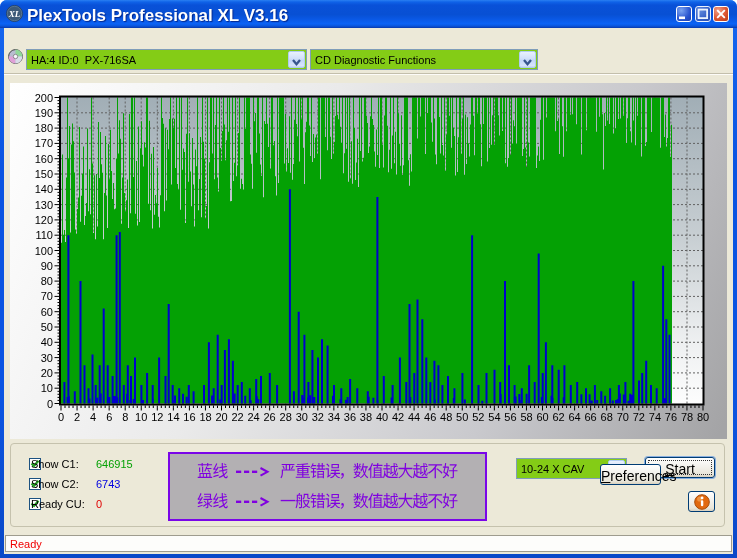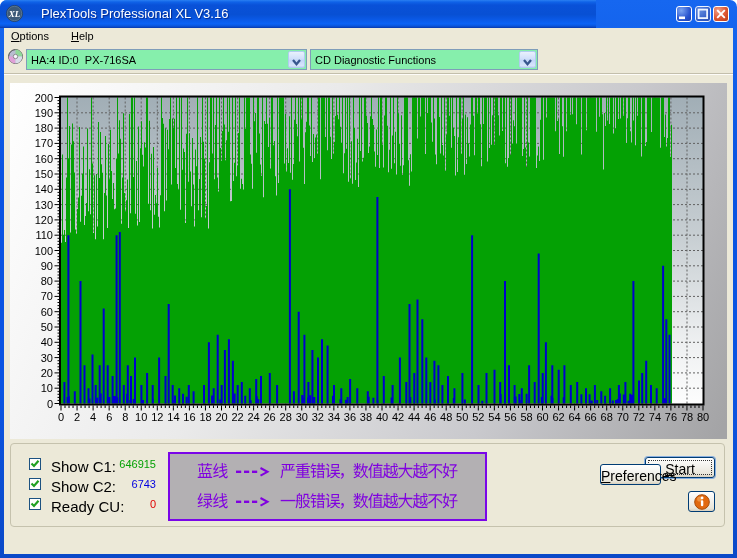--- a/index.html
+++ b/index.html
@@ -1,39 +1,39 @@
 <!DOCTYPE html>
 <html><head><meta charset="utf-8"><style>
 *{margin:0;padding:0;box-sizing:border-box}
 html,body{width:737px;height:558px;background:#fff;overflow:hidden;
   font-family:"Liberation Sans",sans-serif;-webkit-font-smoothing:antialiased}
 .win{position:absolute;inset:0;border-radius:7px 7px 0 0;overflow:hidden;
   background:linear-gradient(180deg,#1667f0 0%,#0b55e2 30%,#0b55e2 70%,#0a49c8 100%)}
-.tb{position:absolute;left:0;top:0;width:596px;height:28px;
+.tb{position:absolute;left:0;top:0;width:737px;height:28px;
   background:linear-gradient(180deg,#2a80f2 0%,#1063e8 7%,#0951d8 18%,#0850d4 52%,#0a5ae8 72%,#0b63f5 85%,#0a55dc 93%,#0838ac 100%)}
-.tb .ttl{position:absolute;left:41px;top:6px;color:#fff;font-size:13px;font-weight:normal;
+.tb .ttl{position:absolute;left:27px;top:6px;color:#fff;font-size:17px;font-weight:bold;
   text-shadow:1px 1px 1px #04278c;letter-spacing:0px;white-space:nowrap}
 .cbtn{position:absolute;top:6px;width:16px;height:16px;border-radius:3px;border:1px solid #fff}
 .bmin{left:676px;background:radial-gradient(circle at 30% 25%,#7ba4f0,#2a55cf 60%,#1c3fae)}
 .bmax{left:695px;background:radial-gradient(circle at 30% 25%,#6b90dd,#3a60c4 60%,#2c4ba8);opacity:.92}
 .bcls{left:713px;background:radial-gradient(circle at 30% 25%,#f0a088,#dd5633 55%,#b83a13)}
 .client{position:absolute;left:4px;top:28px;width:729px;height:526px;background:#ece9d8}
 .menu{position:absolute;left:0;top:0;width:729px;height:17px;font-size:11px;color:#000}
 .menu span{position:absolute;top:2px}
 .mline{position:absolute;left:0;top:45px;width:729px;height:2px;
   border-top:1px solid #c3bfac;border-bottom:1px solid #fdfcf8}
-.combo{position:absolute;height:21px;border:1px solid #7f9db9;background:#86efac;font-size:11px}
+.combo{position:absolute;height:21px;border:1px solid #7f9db9;background:#84cc16;font-size:11px}
 .combo .tx{position:absolute;left:4px;top:4px;white-space:nowrap}
 .combo .ar{position:absolute;right:1px;top:1px;bottom:1px;width:17px;
   background:linear-gradient(180deg,#e9f1fd 0%,#d0dffa 45%,#c3d6f8 55%,#d6e4fb 90%,#c8d4ee 100%);
   border:1px solid #b0ccf0;border-radius:2px}
 .gbox{position:absolute;left:6px;top:415px;width:715px;height:84px;border:1px solid #c5c2ad;border-radius:4px}
 .cbx{position:absolute;left:25px;width:12px;height:12px;background:#fff;border:1px solid #1d5281}
-.cblab{position:absolute;left:47px;font-size:15px;color:#000}
-.val{position:absolute;font-size:11px;text-align:right;width:60px}
+.cblab{position:absolute;left:27px;font-size:11px;color:#000}
+.val{position:absolute;font-size:11px;text-align:left;width:60px}
 .pbox{position:absolute;left:164px;top:424px;width:319px;height:69px;border:2px solid #7a05e8;background:#b3b0b3}
 .xpbtn{position:absolute;height:21px;border:1px solid #003c74;border-radius:3px;
   background:linear-gradient(180deg,#ffffff 0%,#f4f3ee 40%,#e9e6da 85%,#d8d0be 100%);
   font-size:14px;color:#000;text-align:center}
 .sbar{position:absolute;left:1px;top:507px;width:727px;height:17px;background:#fdfdfb;
   border:1px solid #9e9c8e;font-size:11px;color:#f00000}
 </style></head>
 <body>
 <div class="win">
 <div class="tb">
@@ -47,24 +47,20 @@
           <rect x="2" y="9.5" width="6" height="2.6" fill="#fff"></rect>
         </svg></div>
 <div class="cbtn bmax"><svg width="14" height="14" viewBox="0 0 14 14">
           <rect x="2.6" y="2.6" width="8.5" height="8.5" fill="none" stroke="#fff" stroke-width="1.8"></rect>
         </svg></div>
 <div class="cbtn bcls"><svg width="14" height="14" viewBox="0 0 14 14">
           <path d="M3.2,3.2L10.8,10.8M10.8,3.2L3.2,10.8" stroke="#fff" stroke-width="1.9"></path>
         </svg></div>
 </div>
 <div class="client">
-<div class="menu">
-        <span style="left:7px"><u>O</u>ptions</span>
-        <span style="left:67px"><u>H</u>elp</span>
-      </div>
 <div class="mline"></div>
 <svg width="15" height="15" viewBox="0 0 15 15" style="position:absolute;left:4px;top:21px">
 <circle cx="7.5" cy="7.5" r="6.9" fill="#b8bcd0" stroke="#444" stroke-width="1"></circle>
 <path d="M7.5,0.6A6.9,6.9 0 0 1 14.4,7.5L9.9,7.5A2.4,2.4 0 0 0 7.5,5.1Z" fill="#8fd898"></path>
 <path d="M0.6,7.5A6.9,6.9 0 0 0 7.5,14.4L7.5,9.9A2.4,2.4 0 0 1 5.1,7.5Z" fill="#e0a0d8"></path>
 <path d="M14.4,7.5A6.9,6.9 0 0 1 7.5,14.4L7.5,9.9A2.4,2.4 0 0 0 9.9,7.5Z" fill="#d8dce8"></path>
 <circle cx="7.5" cy="7.5" r="2.2" fill="#f8f8fc" stroke="#777" stroke-width="0.8"></circle>
 </svg>
 <div class="combo" style="left:22px;top:21px;width:281px">
         <span class="tx">HA:4 ID:0&nbsp; PX-716SA</span>
@@ -220,28 +216,37 @@
           <path transform="translate(168.60000000000002,53) scale(0.0159,-0.01654)" d="M157 -107C262 -70 330 12 330 120C330 190 300 235 245 235C204 235 169 210 169 163C169 116 203 92 244 92L261 94C256 25 212 -22 135 -54Z"></path>
           <path transform="translate(182.8,53) scale(0.0159,-0.01654)" d="M443 821C425 782 393 723 368 688L417 664C443 697 477 747 506 793ZM88 793C114 751 141 696 150 661L207 686C198 722 171 776 143 815ZM410 260C387 208 355 164 317 126C279 145 240 164 203 180C217 204 233 231 247 260ZM110 153C159 134 214 109 264 83C200 37 123 5 41 -14C54 -28 70 -54 77 -72C169 -47 254 -8 326 50C359 30 389 11 412 -6L460 43C437 59 408 77 375 95C428 152 470 222 495 309L454 326L442 323H278L300 375L233 387C226 367 216 345 206 323H70V260H175C154 220 131 183 110 153ZM257 841V654H50V592H234C186 527 109 465 39 435C54 421 71 395 80 378C141 411 207 467 257 526V404H327V540C375 505 436 458 461 435L503 489C479 506 391 562 342 592H531V654H327V841ZM629 832C604 656 559 488 481 383C497 373 526 349 538 337C564 374 586 418 606 467C628 369 657 278 694 199C638 104 560 31 451 -22C465 -37 486 -67 493 -83C595 -28 672 41 731 129C781 44 843 -24 921 -71C933 -52 955 -26 972 -12C888 33 822 106 771 198C824 301 858 426 880 576H948V646H663C677 702 689 761 698 821ZM809 576C793 461 769 361 733 276C695 366 667 468 648 576Z"></path>
           <path transform="translate(197.70000000000002,53) scale(0.0159,-0.01654)" d="M599 840C596 810 591 774 586 738H329V671H574C568 637 562 605 555 578H382V14H286V-51H958V14H869V578H623C631 605 639 637 646 671H928V738H661L679 835ZM450 14V97H799V14ZM450 379H799V293H450ZM450 435V519H799V435ZM450 239H799V152H450ZM264 839C211 687 124 538 32 440C45 422 66 383 74 366C103 398 132 435 159 475V-80H229V589C269 661 304 739 333 817Z"></path>
           <path transform="translate(212.60000000000002,53) scale(0.0159,-0.01654)" d="M789 803C822 765 865 712 886 679L940 712C918 743 875 793 841 830ZM101 388C104 255 96 87 26 -33C42 -40 66 -62 77 -77C114 -16 136 55 148 128C225 -19 351 -54 570 -54H939C944 -32 958 3 970 20C910 18 616 18 570 18C465 18 383 27 319 55V250H460V317H319V455H475V522H304V650H455V716H304V840H235V716H81V650H235V522H44V455H251V100C213 135 184 185 162 254C164 299 165 342 164 384ZM488 141C503 158 528 175 700 275C693 287 685 315 682 333L569 271V602H699C707 468 722 349 744 258C693 189 632 133 563 96C578 83 598 59 609 42C667 78 721 125 767 182C794 111 829 69 874 69C932 69 953 111 963 247C947 253 925 267 910 282C907 181 899 136 882 136C857 136 834 176 814 247C867 327 910 421 939 523L880 538C859 466 831 398 795 335C782 409 772 499 765 602H960V666H762C760 721 759 780 759 840H690C691 780 693 722 695 666H501V278C501 238 473 217 456 208C468 192 483 160 488 141Z"></path>
           <path transform="translate(227.50000000000003,53) scale(0.0159,-0.01654)" d="M461 839C460 760 461 659 446 553H62V476H433C393 286 293 92 43 -16C64 -32 88 -59 100 -78C344 34 452 226 501 419C579 191 708 14 902 -78C915 -56 939 -25 958 -8C764 73 633 255 563 476H942V553H526C540 658 541 758 542 839Z"></path>
           <path transform="translate(242.40000000000003,53) scale(0.0159,-0.01654)" d="M789 803C822 765 865 712 886 679L940 712C918 743 875 793 841 830ZM101 388C104 255 96 87 26 -33C42 -40 66 -62 77 -77C114 -16 136 55 148 128C225 -19 351 -54 570 -54H939C944 -32 958 3 970 20C910 18 616 18 570 18C465 18 383 27 319 55V250H460V317H319V455H475V522H304V650H455V716H304V840H235V716H81V650H235V522H44V455H251V100C213 135 184 185 162 254C164 299 165 342 164 384ZM488 141C503 158 528 175 700 275C693 287 685 315 682 333L569 271V602H699C707 468 722 349 744 258C693 189 632 133 563 96C578 83 598 59 609 42C667 78 721 125 767 182C794 111 829 69 874 69C932 69 953 111 963 247C947 253 925 267 910 282C907 181 899 136 882 136C857 136 834 176 814 247C867 327 910 421 939 523L880 538C859 466 831 398 795 335C782 409 772 499 765 602H960V666H762C760 721 759 780 759 840H690C691 780 693 722 695 666H501V278C501 238 473 217 456 208C468 192 483 160 488 141Z"></path>
           <path transform="translate(257.3,53) scale(0.0159,-0.01654)" d="M559 478C678 398 828 280 899 203L960 261C885 338 733 450 615 526ZM69 770V693H514C415 522 243 353 44 255C60 238 83 208 95 189C234 262 358 365 459 481V-78H540V584C566 619 589 656 610 693H931V770Z"></path>
           <path transform="translate(272.2,53) scale(0.0159,-0.01654)" d="M64 292C117 257 174 214 226 171C173 83 105 20 26 -19C42 -33 64 -61 73 -79C157 -32 227 32 283 121C325 82 362 43 386 10L437 73C410 108 369 149 321 190C375 302 410 445 426 626L380 638L367 635H221C235 704 247 773 255 835L181 840C174 777 162 706 149 635H41V565H135C113 462 88 364 64 292ZM348 565C333 436 303 327 262 238C224 267 185 295 147 321C167 392 188 478 207 565ZM661 531V415H429V344H661V10C661 -4 656 -9 640 -10C624 -10 569 -10 510 -9C520 -29 533 -60 537 -80C616 -81 664 -79 695 -68C727 -56 738 -35 738 9V344H960V415H738V513C809 574 881 658 930 734L878 771L860 766H474V697H809C769 639 713 573 661 531Z"></path>
         </svg>
       </div>
+<div class="combo" style="left:512px;top:430px;width:111px">
+        <span class="tx">10-24 X CAV</span>
+        <span class="ar"><svg width="15" height="19" viewBox="0 0 15 19">
+            <path d="M4,8l3.5,4.2L11,8" fill="none" stroke="#38568e" stroke-width="2.3"></path>
+          </svg></span>
+      </div>
 <div class="xpbtn" style="left:641px;top:429px;width:70px;box-shadow:0 0 0 1px #88aede">
   <div style="position:absolute;inset:2px;border:1px dotted #333"></div>
   <span style="position:absolute;left:0;right:0;top:3px"><u>S</u>tart</span>
       </div>
 <div class="xpbtn" style="left:596px;top:436px;width:61px">
         <span style="position:absolute;left:0;right:0;top:3px"><u>P</u>references</span>
       </div>
 <div class="xpbtn" style="left:684px;top:463px;width:27px">
         <svg width="18" height="18" viewBox="0 0 18 18" style="position:absolute;left:4px;top:1px">
 <circle cx="9" cy="9" r="7.3" fill="#e2690f" stroke="#a84b08" stroke-width="1"></circle>
 <circle cx="6.7" cy="6" r="2.6" fill="#f09c4e" opacity="0.85"></circle>
 <rect x="7.9" y="7.2" width="2.4" height="6" rx="1.2" fill="#fff"></rect>
 <circle cx="9.1" cy="4.9" r="1.4" fill="#fff"></circle>
 </svg>
       </div>
+<div class="sbar">
+        <span style="position:absolute;left:4px;top:2px">Ready</span>
+      </div>
 </div>
 </div>
 </body></html>

